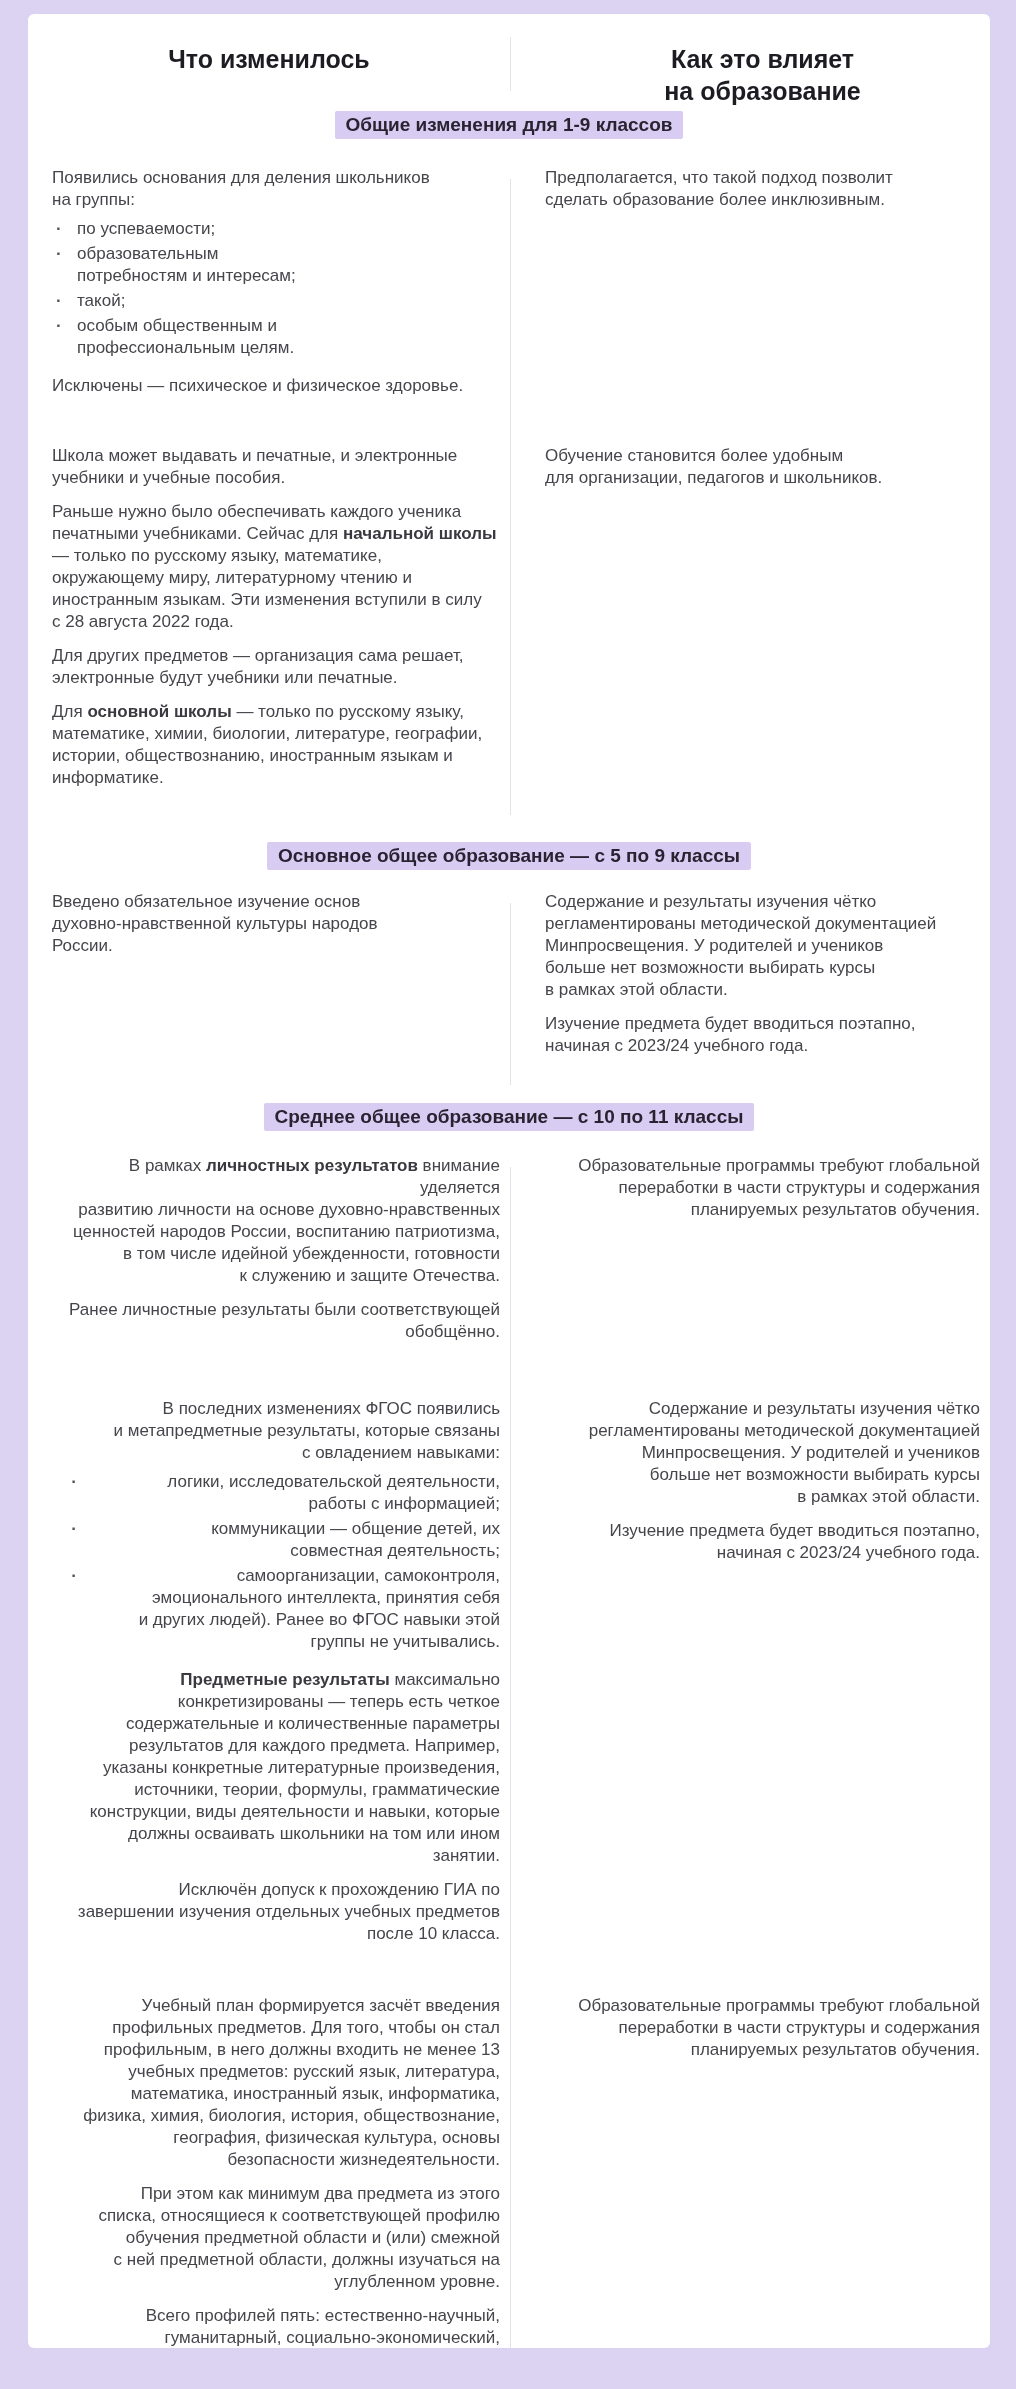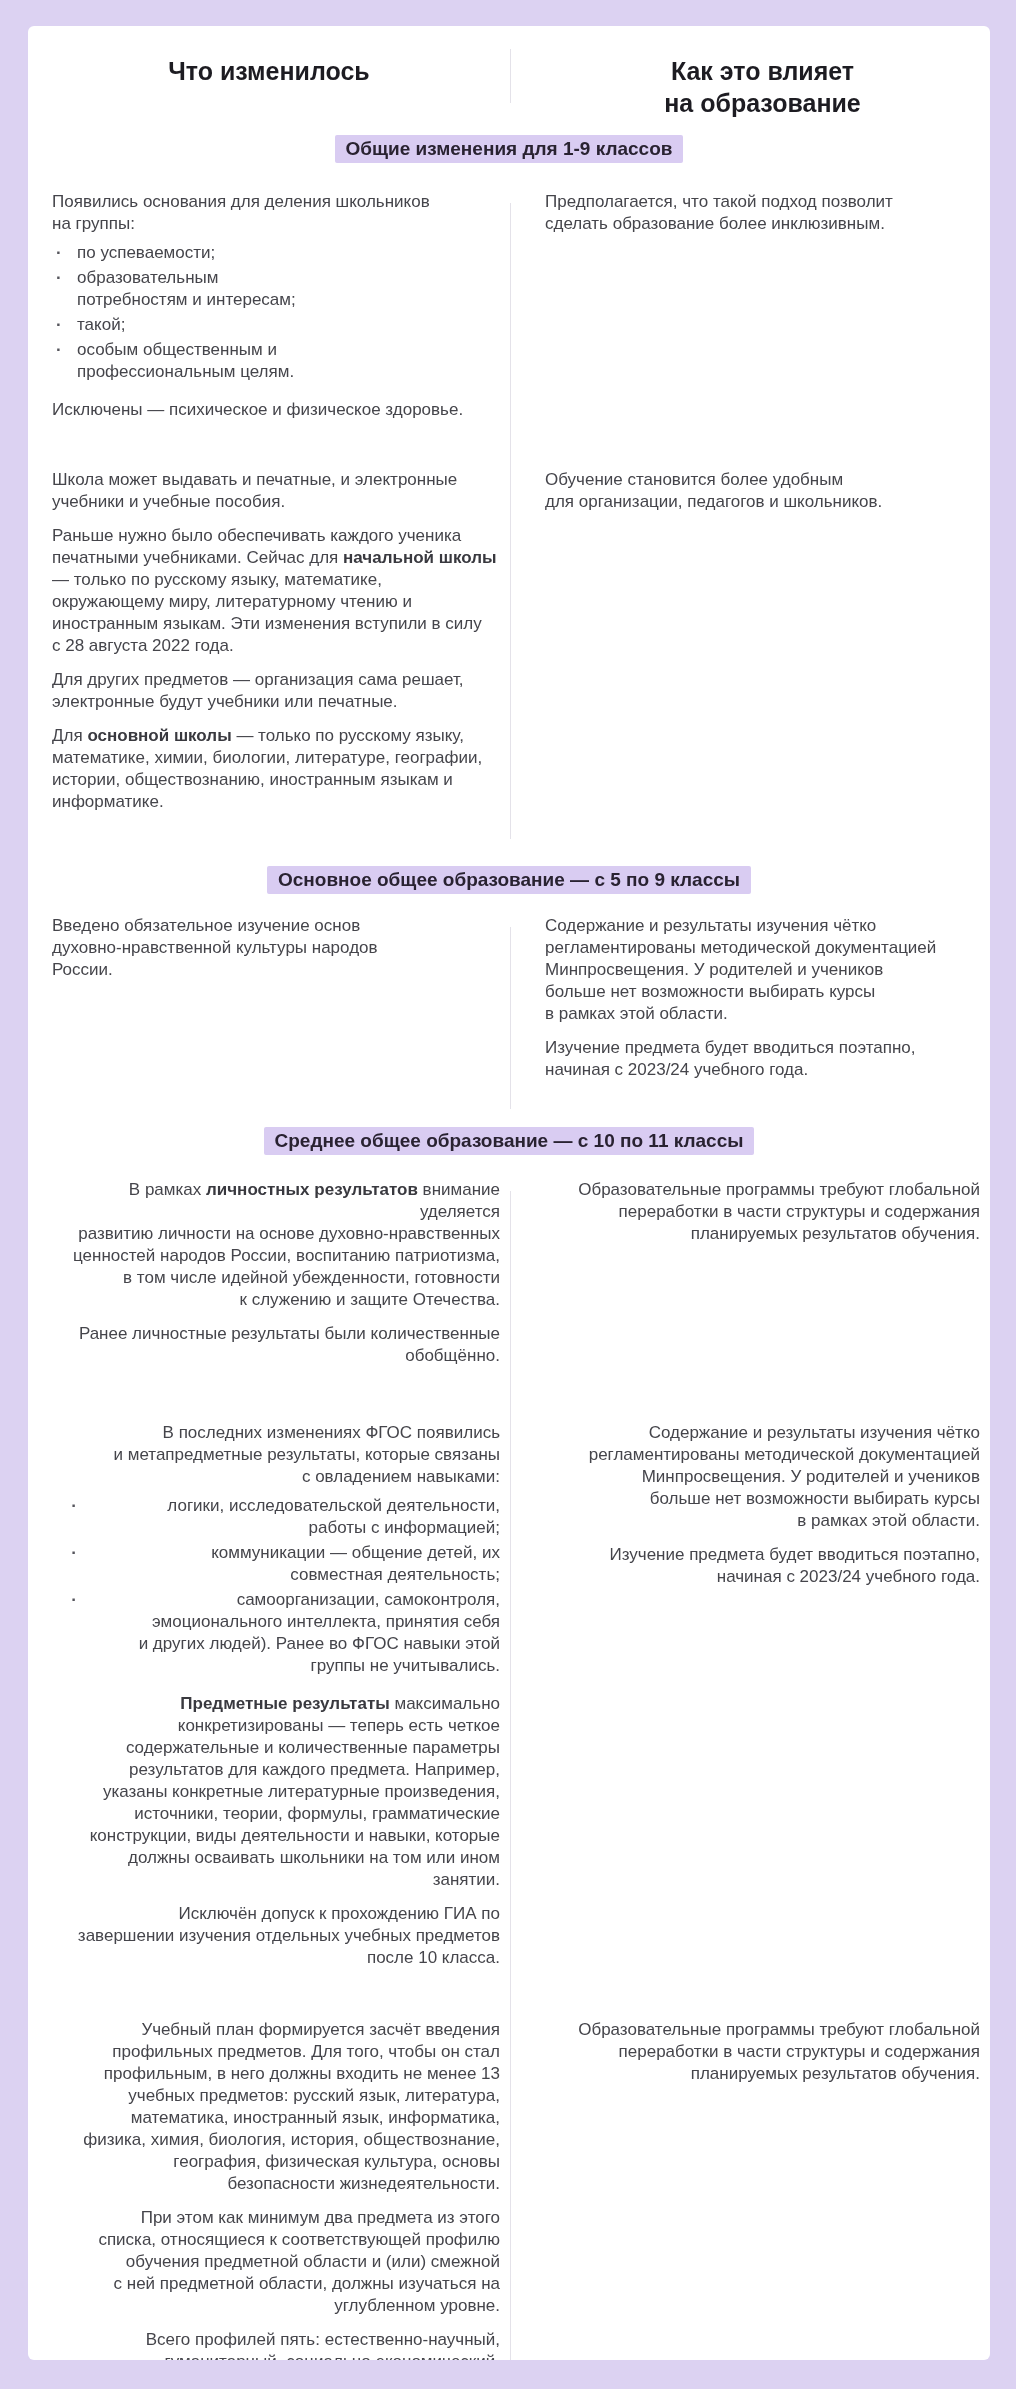--- a/index.html
+++ b/index.html
@@ -4,39 +4,39 @@
 <style>
   html,body { margin:0; padding:0; }
   body {
     width:1016px; height:2389px;
     background:#dcd2f2;
     position:relative;
     font-family:"Liberation Sans", sans-serif;
     color:#45454b;
   }
   .card {
-    position:absolute; left:28px; top:26px;
+    position:absolute; left:28px; top:14px;
     width:962px; height:2334px;
     background:#ffffff;
     border-radius:6px;
     overflow:hidden;
   }
   .grid2 { display:grid; grid-template-columns:482px 480px; }
   .vline {
     position:absolute; left:482px; width:1px; background:#e4e2e9;
   }
   .header { position:relative; margin-top:29px; height:64px; }
   .header .vline { top:-6px; height:54px; }
   .h-left, .h-right {
     font-size:25px; line-height:32px; font-weight:700;
     color:#1d1c22; text-align:center; white-space:pre-line;
   }
   .h-right { padding-left:25px; }
   .badge {
-    display:block; width:fit-content; margin:16px auto;
+    display:block; width:fit-content; margin:4px auto;
     background:#d9ccf2; color:#292231;
     font-weight:700; font-size:19px; line-height:24px;
     padding:2px 11px; border-radius:2px;
     white-space:nowrap;
   }
   .b2 { margin-top:27px; }
   .b3 { margin-top:18px; }
   .sec-body { position:relative; }
   .sec-body .vline { top:12px; bottom:0; }
   .s1 { padding-bottom:26px; }
@@ -164,21 +164,21 @@
   <div class="sec-body s3">
     <div class="vline"></div>
 
     <div class="row r4 grid2">
       <div class="cl">
         <p class="p"><span>В рамках </span><b>личностных результатов</b><span> внимание уделяется
 развитию личности на основе духовно-нравственных
 ценностей народов России, воспитанию патриотизма,
 в том числе идейной убежденности, готовности
 к служению и защите Отечества.</span></p>
-        <p class="p">Ранее личностные результаты были количественные
+        <p class="p">Ранее личностные результаты были соответствующей
 обобщённо.</p>
       </div>
       <div class="cr">
         <p class="p">Образовательные программы требуют глобальной
 переработки в части структуры и содержания
 планируемых результатов обучения.</p>
       </div>
     </div>
 
     <div class="row r5 grid2">

